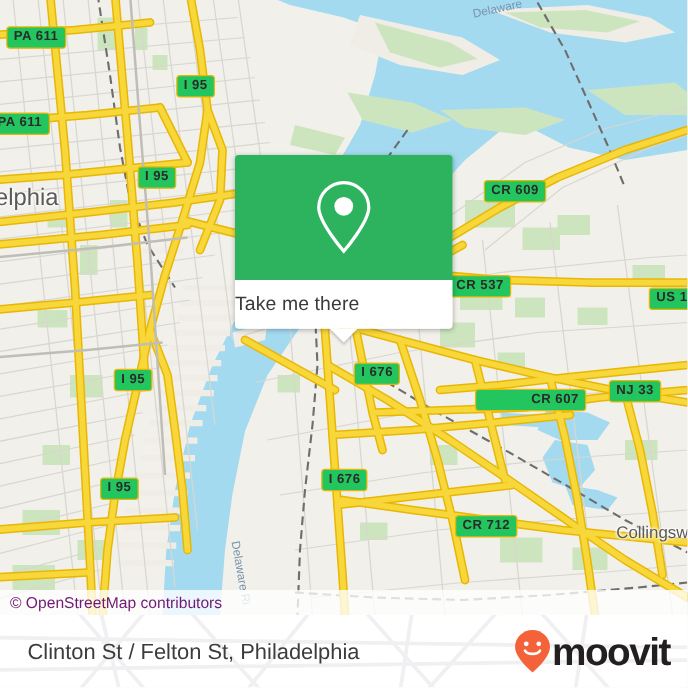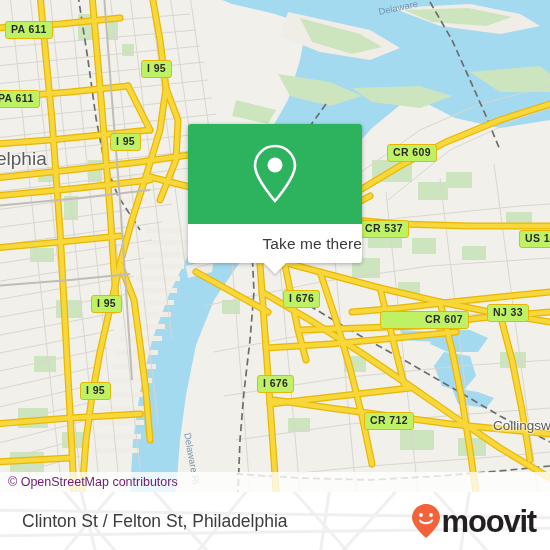--- a/index.html
+++ b/index.html
@@ -15,21 +15,21 @@
     position: absolute; left: 0; top: 0;
     width: 550px; height: 492px;
     background: #F2F0EA;
     overflow: hidden;
   }
   #map svg { display: block; }
 
   
   .shield {
     position: absolute;
-    background: #bef264;
+    background: #22c55e;
     border: 1.6px solid #E8B705;
     border-radius: 3px;
     color: #2B2B2B;
     font-size: 10.5px;
     font-weight: bold;
     letter-spacing: .4px;
     padding: 2px 5px 2.5px 5px;
     white-space: nowrap;
     line-height: 1.05;
     font-family: "Liberation Sans", sans-serif;
@@ -78,21 +78,21 @@
     background: #2DB35E;
     height: 100px;
     border-radius: 3px 3px 0 0;
     display: flex; align-items: center; justify-content: center;
   }
   #card-white {
     position: relative;
     background: #FFFFFF;
     height: 39px;
     border-radius: 0 0 3px 3px;
-    display: flex; align-items: center; justify-content: flex-end;
+    display: flex; align-items: center; justify-content: flex-start;
   }
   #card-white .cta {
     color: #3A3A3A;
     font-size: 15.5px;
     letter-spacing: .1px;
   }
   #card-tail {
     position: absolute;
     left: 50%; margin-left: -11px; bottom: -11px;
     width: 0; height: 0;

